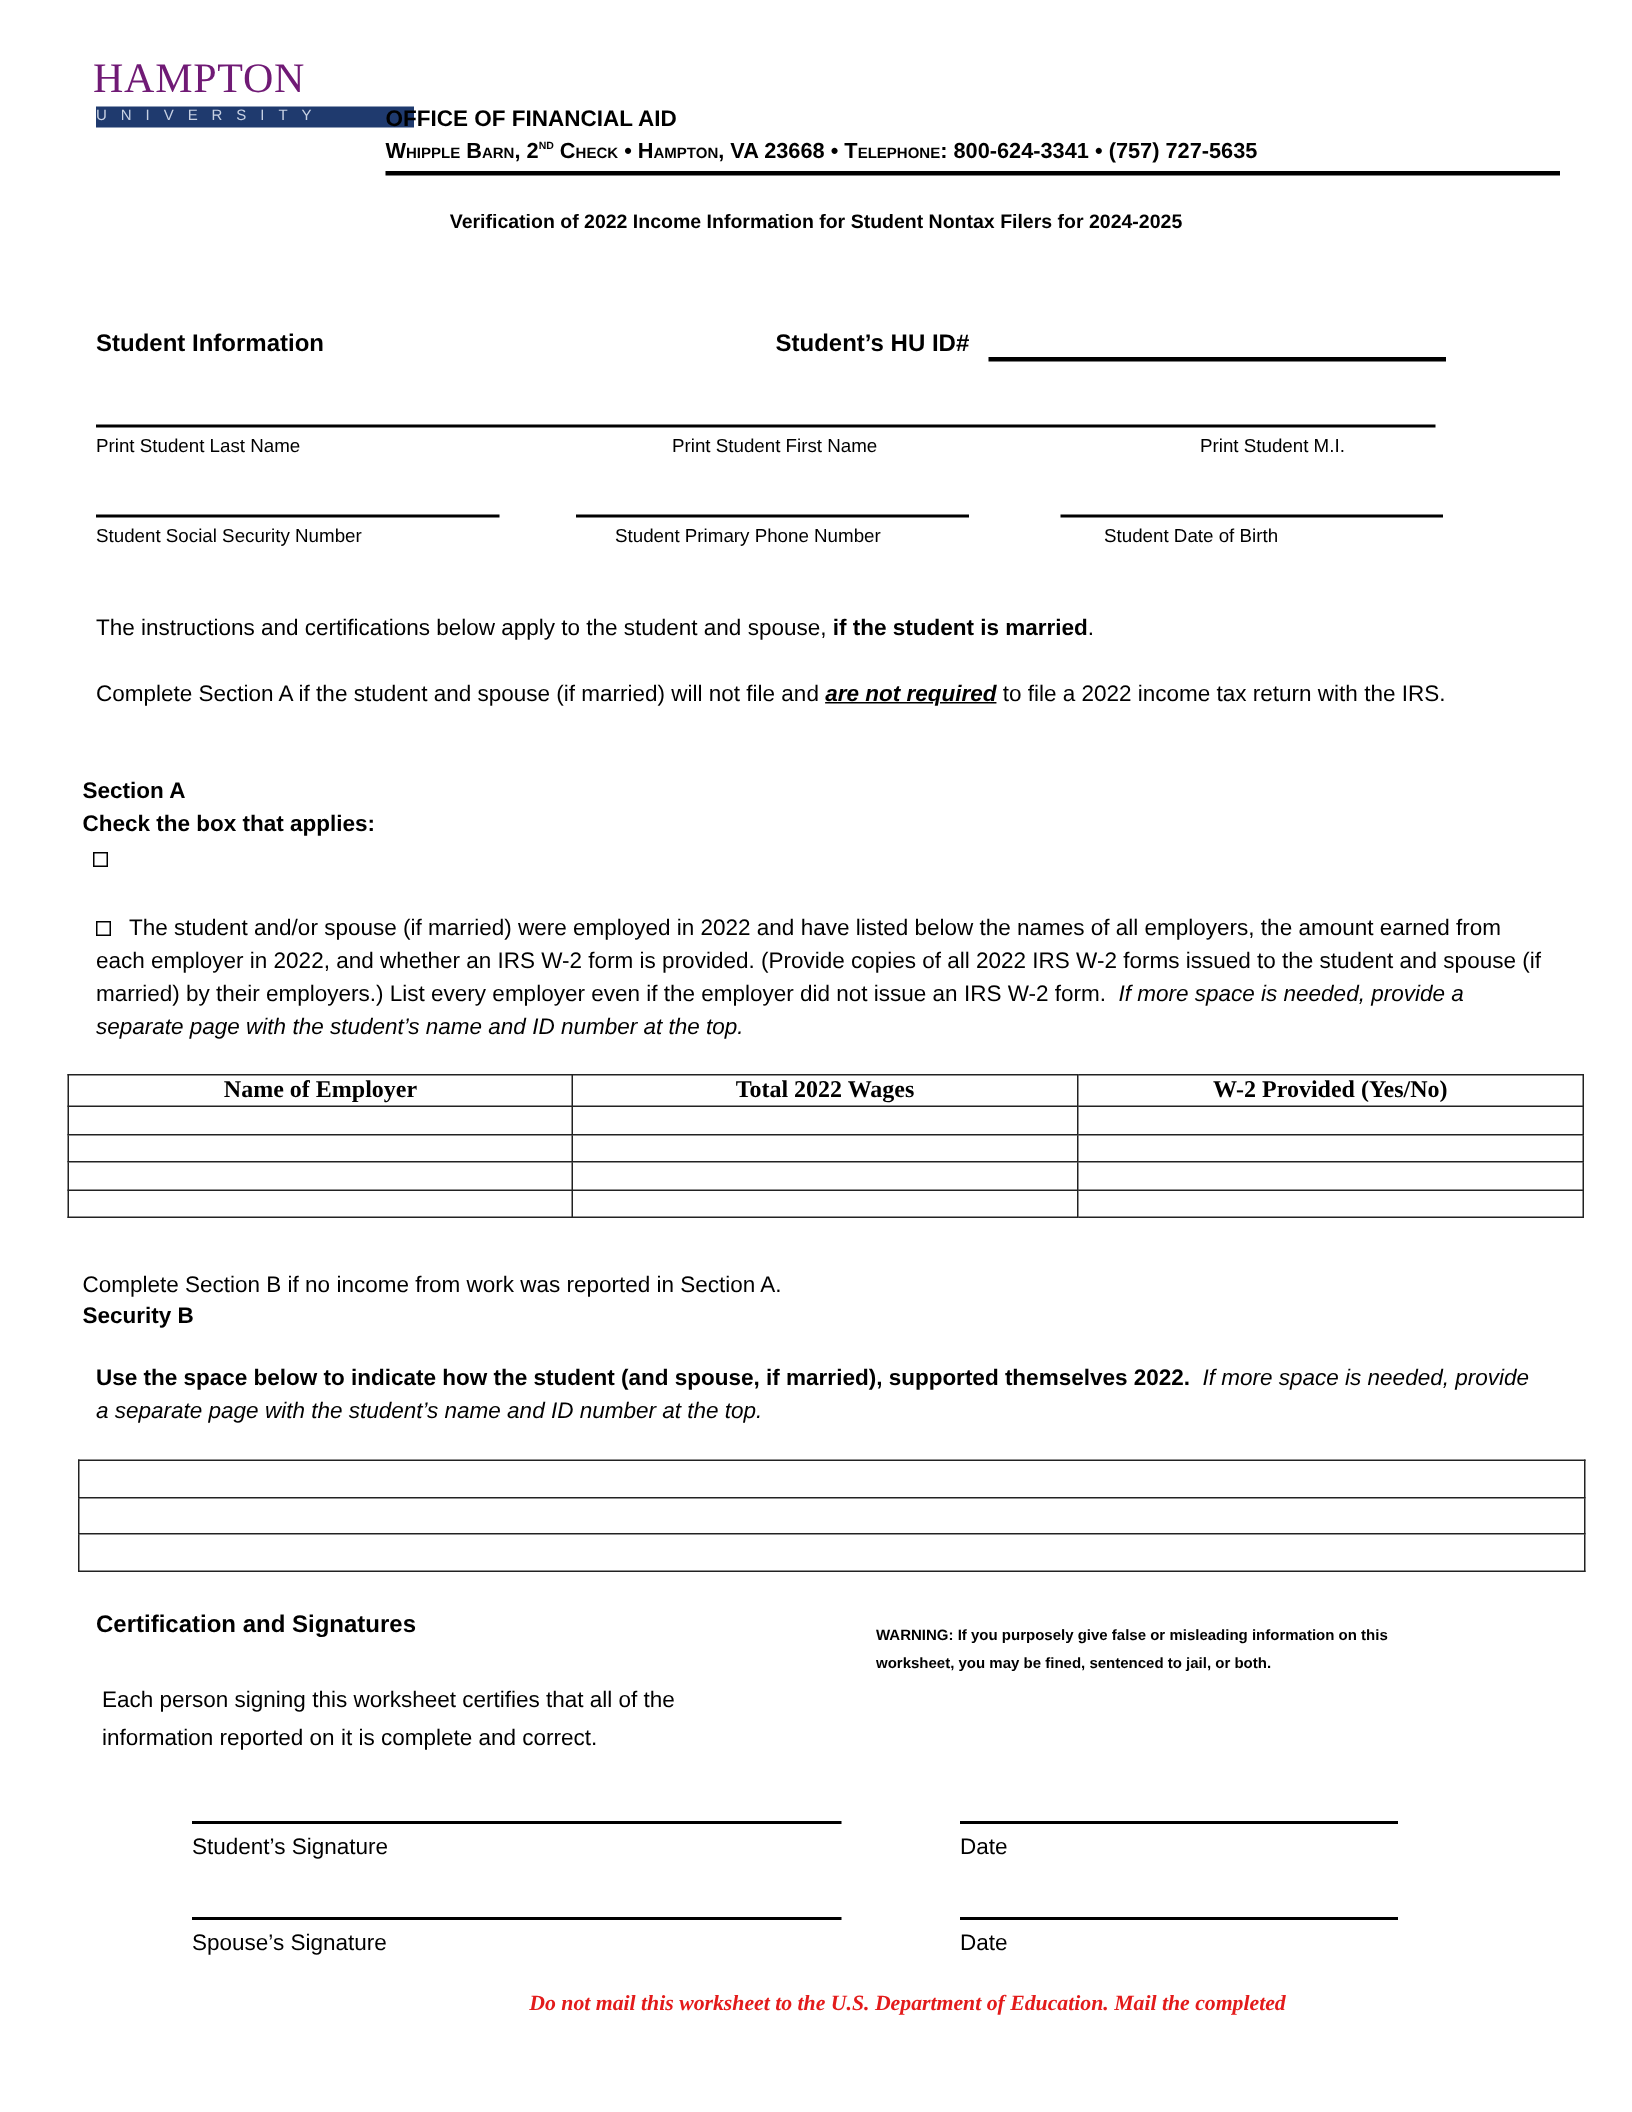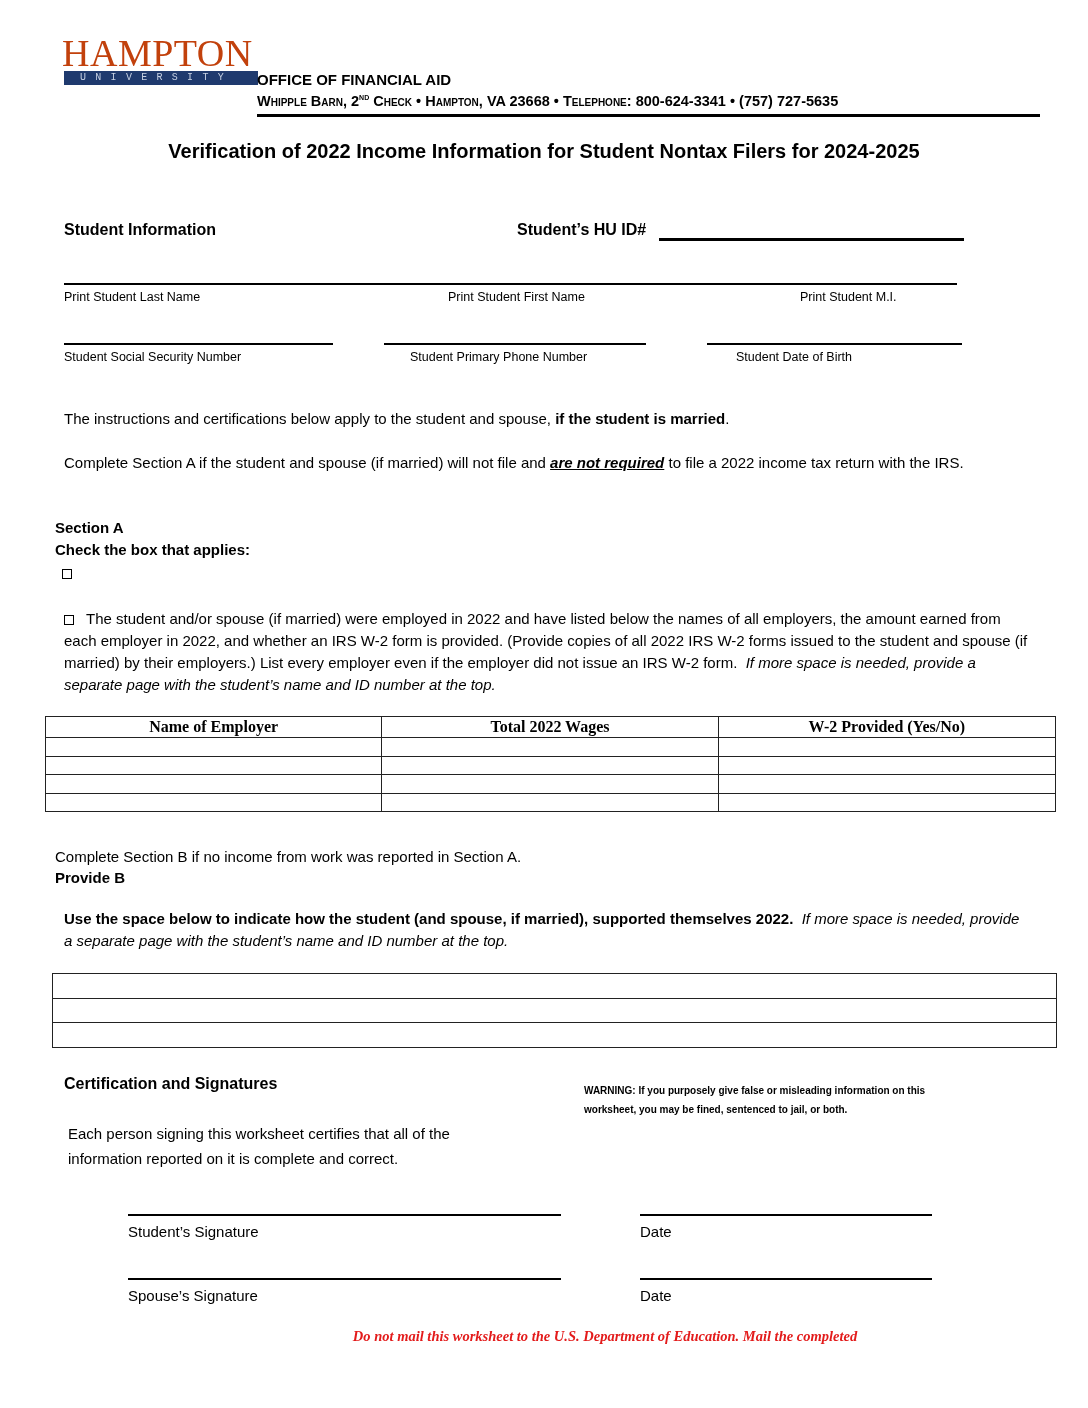--- a/index.html
+++ b/index.html
@@ -1,30 +1,30 @@
 <!DOCTYPE html>
 <html><head>
   <meta charset="utf-8">
   <style>
     * { box-sizing: border-box; margin: 0; padding: 0; }
     html, body { width: 1088px; height: 1408px; background: #ffffff; }
     body { position: relative; font-family: "Liberation Sans", sans-serif; color: #000; overflow: hidden; }
     .abs { position: absolute; }
 
     
-    .logo-word { left: 62px; top: 34px; font-family: "Liberation Serif", serif; font-size: 38px; color: #c2410c; letter-spacing: 0.5px; line-height: 38px; }
-    .logo-bar { left: 64px; top: 71px; width: 194px; height: 14px; background: #1f3a6e; color: #c7d1e3; font-family: Liberation Mono, monospace; font-size: 10px; letter-spacing: 9.3px; line-height: 14px; padding-left: 16px; white-space: nowrap; overflow: hidden; }
+    .logo-word { left: 62px; top: 34px; font-family: "Liberation Serif", serif; font-size: 28px; color: #701a75; letter-spacing: 0.5px; line-height: 38px; }
+    .logo-bar { left: 64px; top: 71px; width: 212px; height: 14px; background: #1f3a6e; color: #c7d1e3; font-family: Liberation Sans, sans-serif; font-size: 10px; letter-spacing: 9.3px; line-height: 14px; padding-left: 0; white-space: nowrap; overflow: hidden; }
 
     .office { left: 257px; top: 71px; font-size: 15px; font-weight: bold; }
     .address { left: 257px; top: 93px; font-size: 14.5px; font-weight: bold; white-space: nowrap; }
     .address .sc { font-variant: small-caps; }
     .address sup { font-size: 7px; }
     .header-rule { left: 257px; top: 114px; width: 783px; height: 3px; background: #000; }
 
-    .title { left: 0; width: 1088px; top: 140px; text-align: center; font-size: 20px; font-weight: bold; }
+    .title { left: 0; width: 1088px; top: 140px; text-align: center; font-size: 13px; font-weight: bold; }
 
     .sec-head { font-size: 16px; font-weight: bold; }
     .label-small { font-size: 12.5px; }
     .rule { height: 1.5px; background: #000; }
     .rule-thick { height: 3px; background: #000; }
 
     .para { font-size: 15px; line-height: 22px; }
 
     table.emp { position: absolute; left: 45px; top: 716px; width: 1011px; border-collapse: collapse; }
     table.emp th, table.emp td { border: 1.5px solid #222; font-family: "Liberation Serif", serif; }
@@ -117,21 +117,21 @@
       </tr>
     <tr>
         <td></td>
         <td></td>
         <td></td>
       </tr>
   </tbody>
 </table>
 
 <div class="abs para" style="left:55px; top:846px;">Complete Section B if no income from work was reported in Section A.</div>
-<div class="abs sec-head" style="left:55px; top:869px; font-size:15px;">Provide B</div>
+<div class="abs sec-head" style="left:55px; top:869px; font-size:15px;">Security B</div>
 <div class="abs para" style="left:64px; top:908px; width:960px;">
   <b>Use the space below to indicate how the student (and spouse, if married), supported themselves 2022.</b>&nbsp;&nbsp;<i>If more space is needed, provide a separate page with the student’s name and ID number at the top.</i>
 </div>
 
 <table class="support">
   <tbody>
       <tr>
         <td></td>
       </tr>
   <tr>

